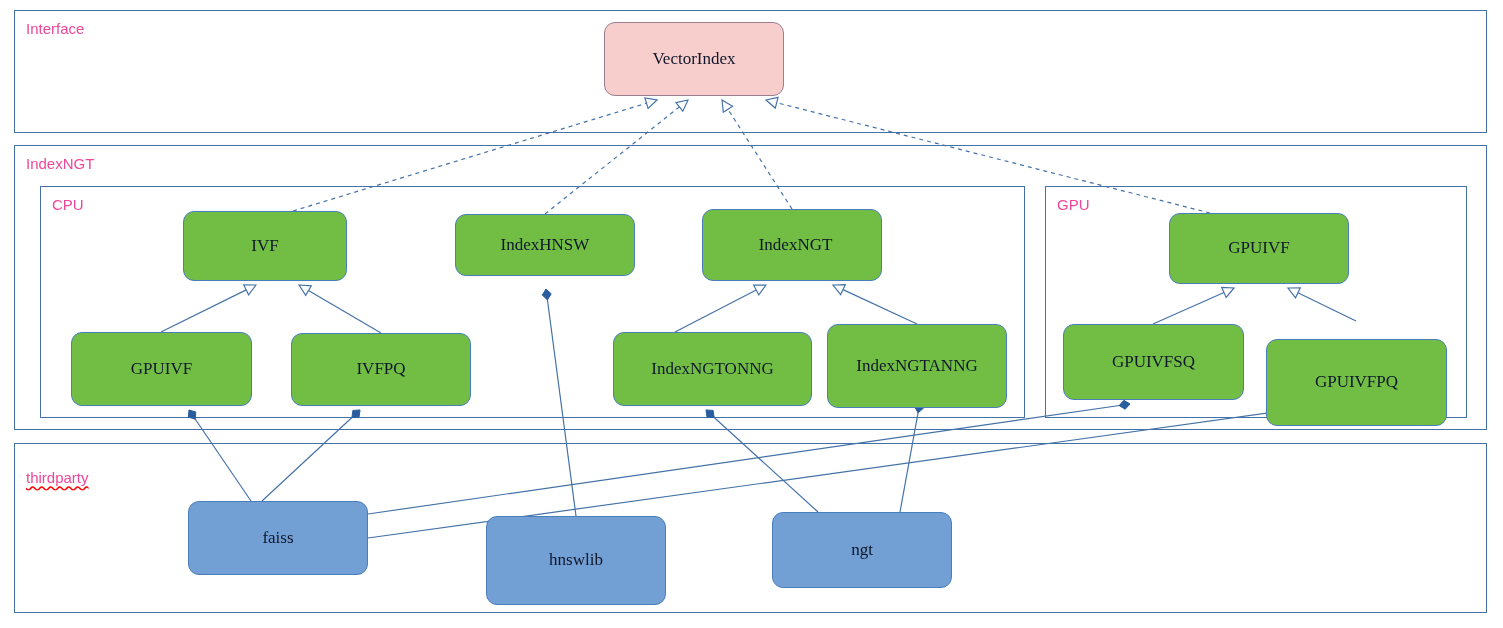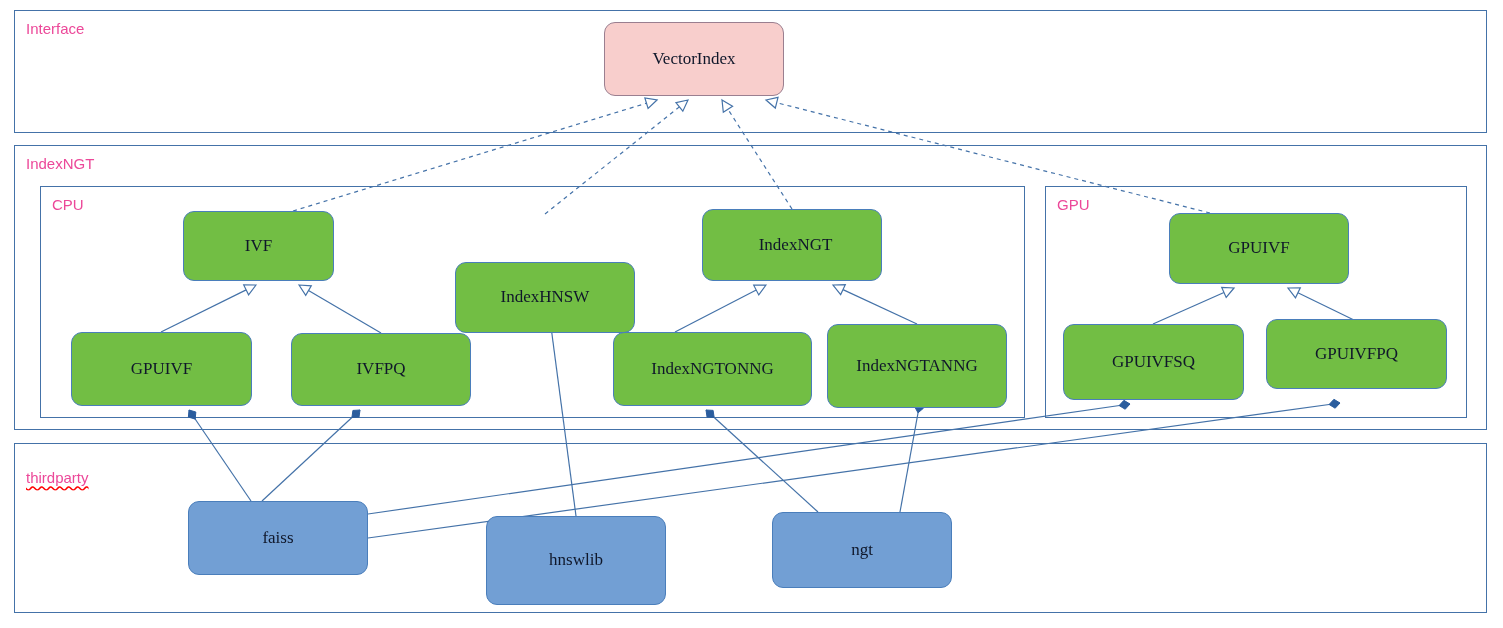--- a/index.html
+++ b/index.html
@@ -172,24 +172,24 @@
       <g>
         <polyline points="900,512 920,402" class="edge-solid"></polyline>
         <polygon points="920,402 923.4435446853497,408.2162689774494 918.0322601798002,412.822569011099 914.5887154944505,406.6063000336496" class="diamond-filled"></polygon>
       </g>
     </svg>
 
   <div id="nodes-layer">
       <div class="node iface" style="left: 604px; top: 22px; width: 180px; height: 74px;">
         <span>VectorIndex</span>
       </div>
-      <div class="node green" style="left: 183px; top: 211px; width: 151px; height: 70px;">
+      <div class="node green" style="left: 183px; top: 211px; width: 164px; height: 70px;">
         <span>IVF</span>
       </div>
-      <div class="node green" style="left: 455px; top: 214px; width: 180px; height: 71px; margin-top: 48px;">
+      <div class="node green" style="left: 455px; top: 214px; width: 180px; height: 62px;">
         <span>IndexHNSW</span>
       </div>
       <div class="node green" style="left: 702px; top: 209px; width: 180px; height: 72px; padding-left: 7px;">
         <span>IndexNGT</span>
       </div>
       <div class="node green" style="left: 71px; top: 332px; width: 181px; height: 74px;">
         <span>GPUIVF</span>
       </div>
       <div class="node green" style="left: 291px; top: 333px; width: 180px; height: 73px;">
         <span>IVFPQ</span>
@@ -199,21 +199,21 @@
       </div>
       <div class="node green" style="left: 827px; top: 324px; width: 180px; height: 84px;">
         <span>IndexNGTANNG</span>
       </div>
       <div class="node green" style="left: 1169px; top: 213px; width: 180px; height: 71px;">
         <span>GPUIVF</span>
       </div>
       <div class="node green" style="left: 1063px; top: 324px; width: 181px; height: 76px;">
         <span>GPUIVFSQ</span>
       </div>
-      <div class="node green" style="left: 1266px; top: 319px; width: 181px; height: 70px;">
+      <div class="node green" style="left: 1266px; top: 339px; width: 181px; height: 87px;">
         <span>GPUIVFPQ</span>
       </div>
       <div class="node blue" style="left: 188px; top: 501px; width: 180px; height: 74px;">
         <span>faiss</span>
       </div>
       <div class="node blue" style="left: 486px; top: 516px; width: 180px; height: 89px;">
         <span>hnswlib</span>
       </div>
       <div class="node blue" style="left: 772px; top: 512px; width: 180px; height: 76px;">
         <span>ngt</span>

